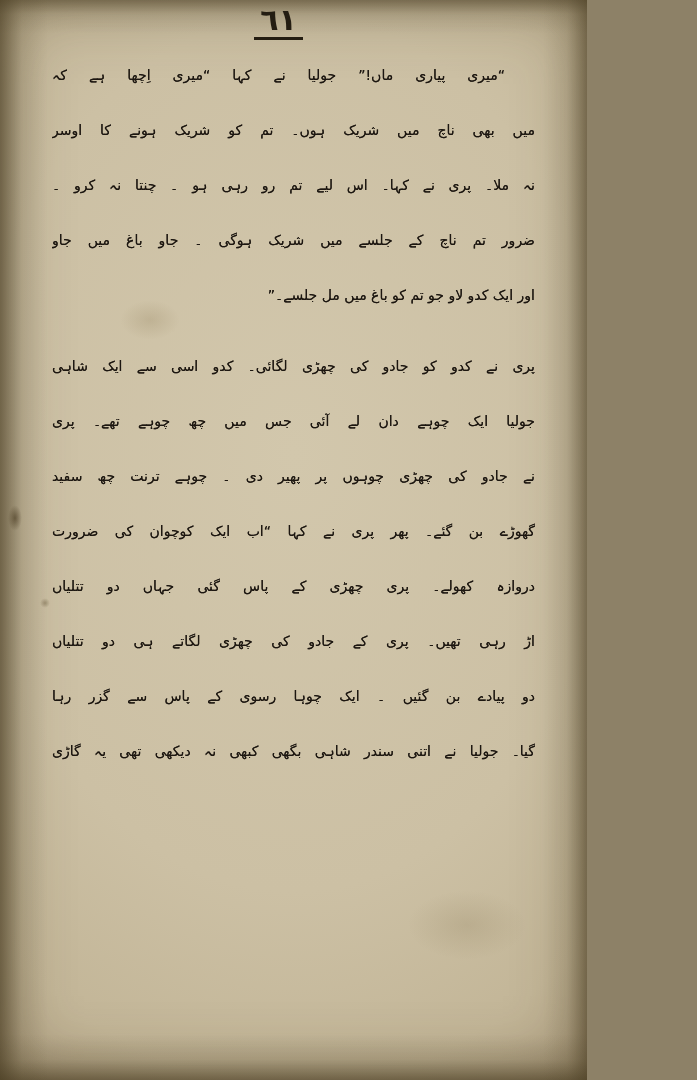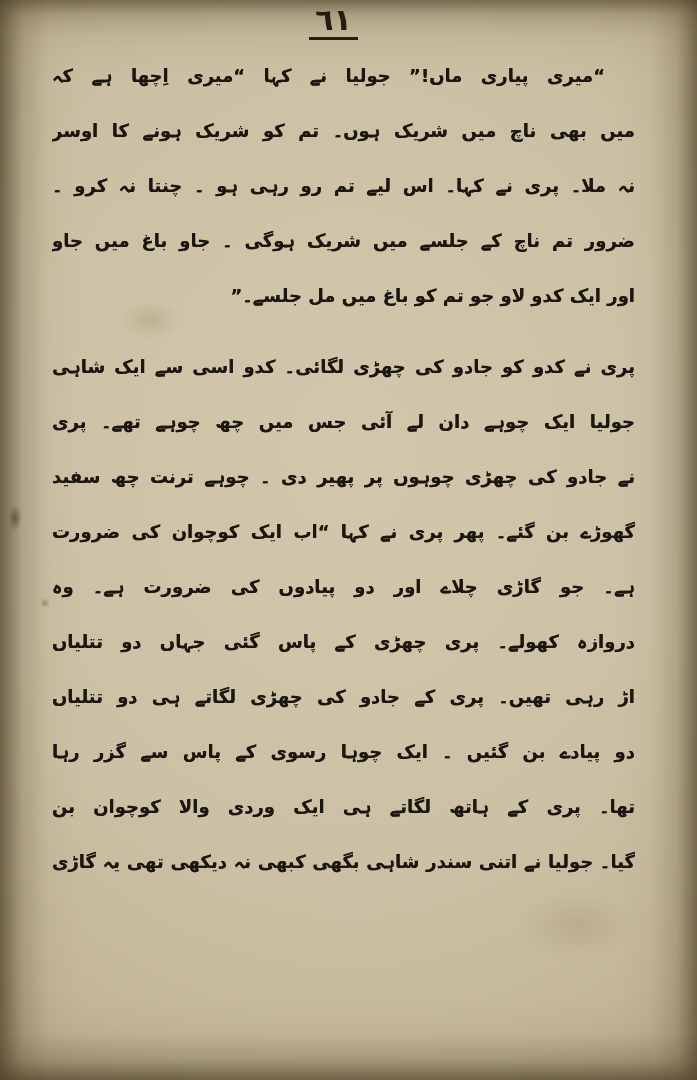--- a/index.html
+++ b/index.html
@@ -6,21 +6,21 @@
     margin: 0;
     padding: 0;
     width: 697px;
     height: 1080px;
     overflow: hidden;
     background: #8d8167;
     font-family: "DejaVu Sans", sans-serif;
   }
   .scan {
     position: relative;
-    width: 697px;
+    width: 587px;
     height: 1080px;
     background:
       radial-gradient(ellipse 120% 90% at 50% 42%,
         #d2c7ac 0%, #ccc0a4 45%, #c3b698 65%, #af9f82 82%, #968a6d 93%, #7f7358 100%);
     box-shadow:
       inset 0 0 70px rgba(70, 55, 25, 0.45),
       inset 0 0 18px rgba(60, 45, 20, 0.35);
   }
   
   .scan::before {
@@ -62,26 +62,26 @@
   .page-number span {
     display: inline-block;
     border-bottom: 3px solid #241d12;
     padding: 0 6px 0 6px;
     line-height: 34px;
   }
 
   .text-block {
     position: absolute;
     top: 48px;
-    right: 62px;
+    right: 52px;
     left: 52px;
     direction: rtl;
     color: #1c1610;
-    font-weight: bold;
-    font-size: 18px;
+    font-weight: normal;
+    font-size: 14px;
   }
   .para { margin: 0; }
   .para + .para { margin-top: 16px; }
   .line {
     height: 55px;
     line-height: 55px;
     overflow: hidden;
     text-align: justify;
     text-align-last: justify;
     white-space: nowrap;
@@ -112,22 +112,20 @@
       <div class="line">نہ ملا۔ پری نے کہا۔ اس لیے تم رو رہی ہو ۔ چنتا نہ کرو ۔</div>
       <div class="line">ضرور تم ناچ کے جلسے میں شریک ہوگی ۔ جاو باغ میں جاو</div>
       <div class="line short">اور ایک کدو لاو جو تم کو باغ میں مل جلسے۔”</div>
     </div>
 
     <div class="para">
       <div class="line">پری نے کدو کو جادو کی چھڑی لگائی۔ کدو اسی سے ایک شاہی</div>
       <div class="line">جولیا ایک چوہے دان لے آئی جس میں چھ چوہے تھے۔ پری</div>
       <div class="line">نے جادو کی چھڑی چوہوں پر پھیر دی ۔ چوہے ترنت چھ سفید</div>
       <div class="line">گھوڑے بن گئے۔ پھر پری نے کہا “اب ایک کوچوان کی ضرورت</div>
-      <div class="line">ہے۔ جو گاڑی چلاے اور دو پیادوں کی ضرورت ہے۔ وہ</div>
       <div class="line">دروازہ کھولے۔ پری چھڑی کے پاس گئی جہاں دو تتلیاں</div>
       <div class="line">اڑ رہی تھیں۔ پری کے جادو کی چھڑی لگاتے ہی دو تتلیاں</div>
       <div class="line">دو پیادے بن گئیں ۔ ایک چوہا رسوی کے پاس سے گزر رہا</div>
-      <div class="line">تھا۔ پری کے ہاتھ لگاتے ہی ایک وردی والا کوچوان بن</div>
       <div class="line">گیا۔ جولیا نے اتنی سندر شاہی بگھی کبھی نہ دیکھی تھی یہ گاڑی</div>
     </div>
 
   </div>
 </div>
 
 </body></html>

